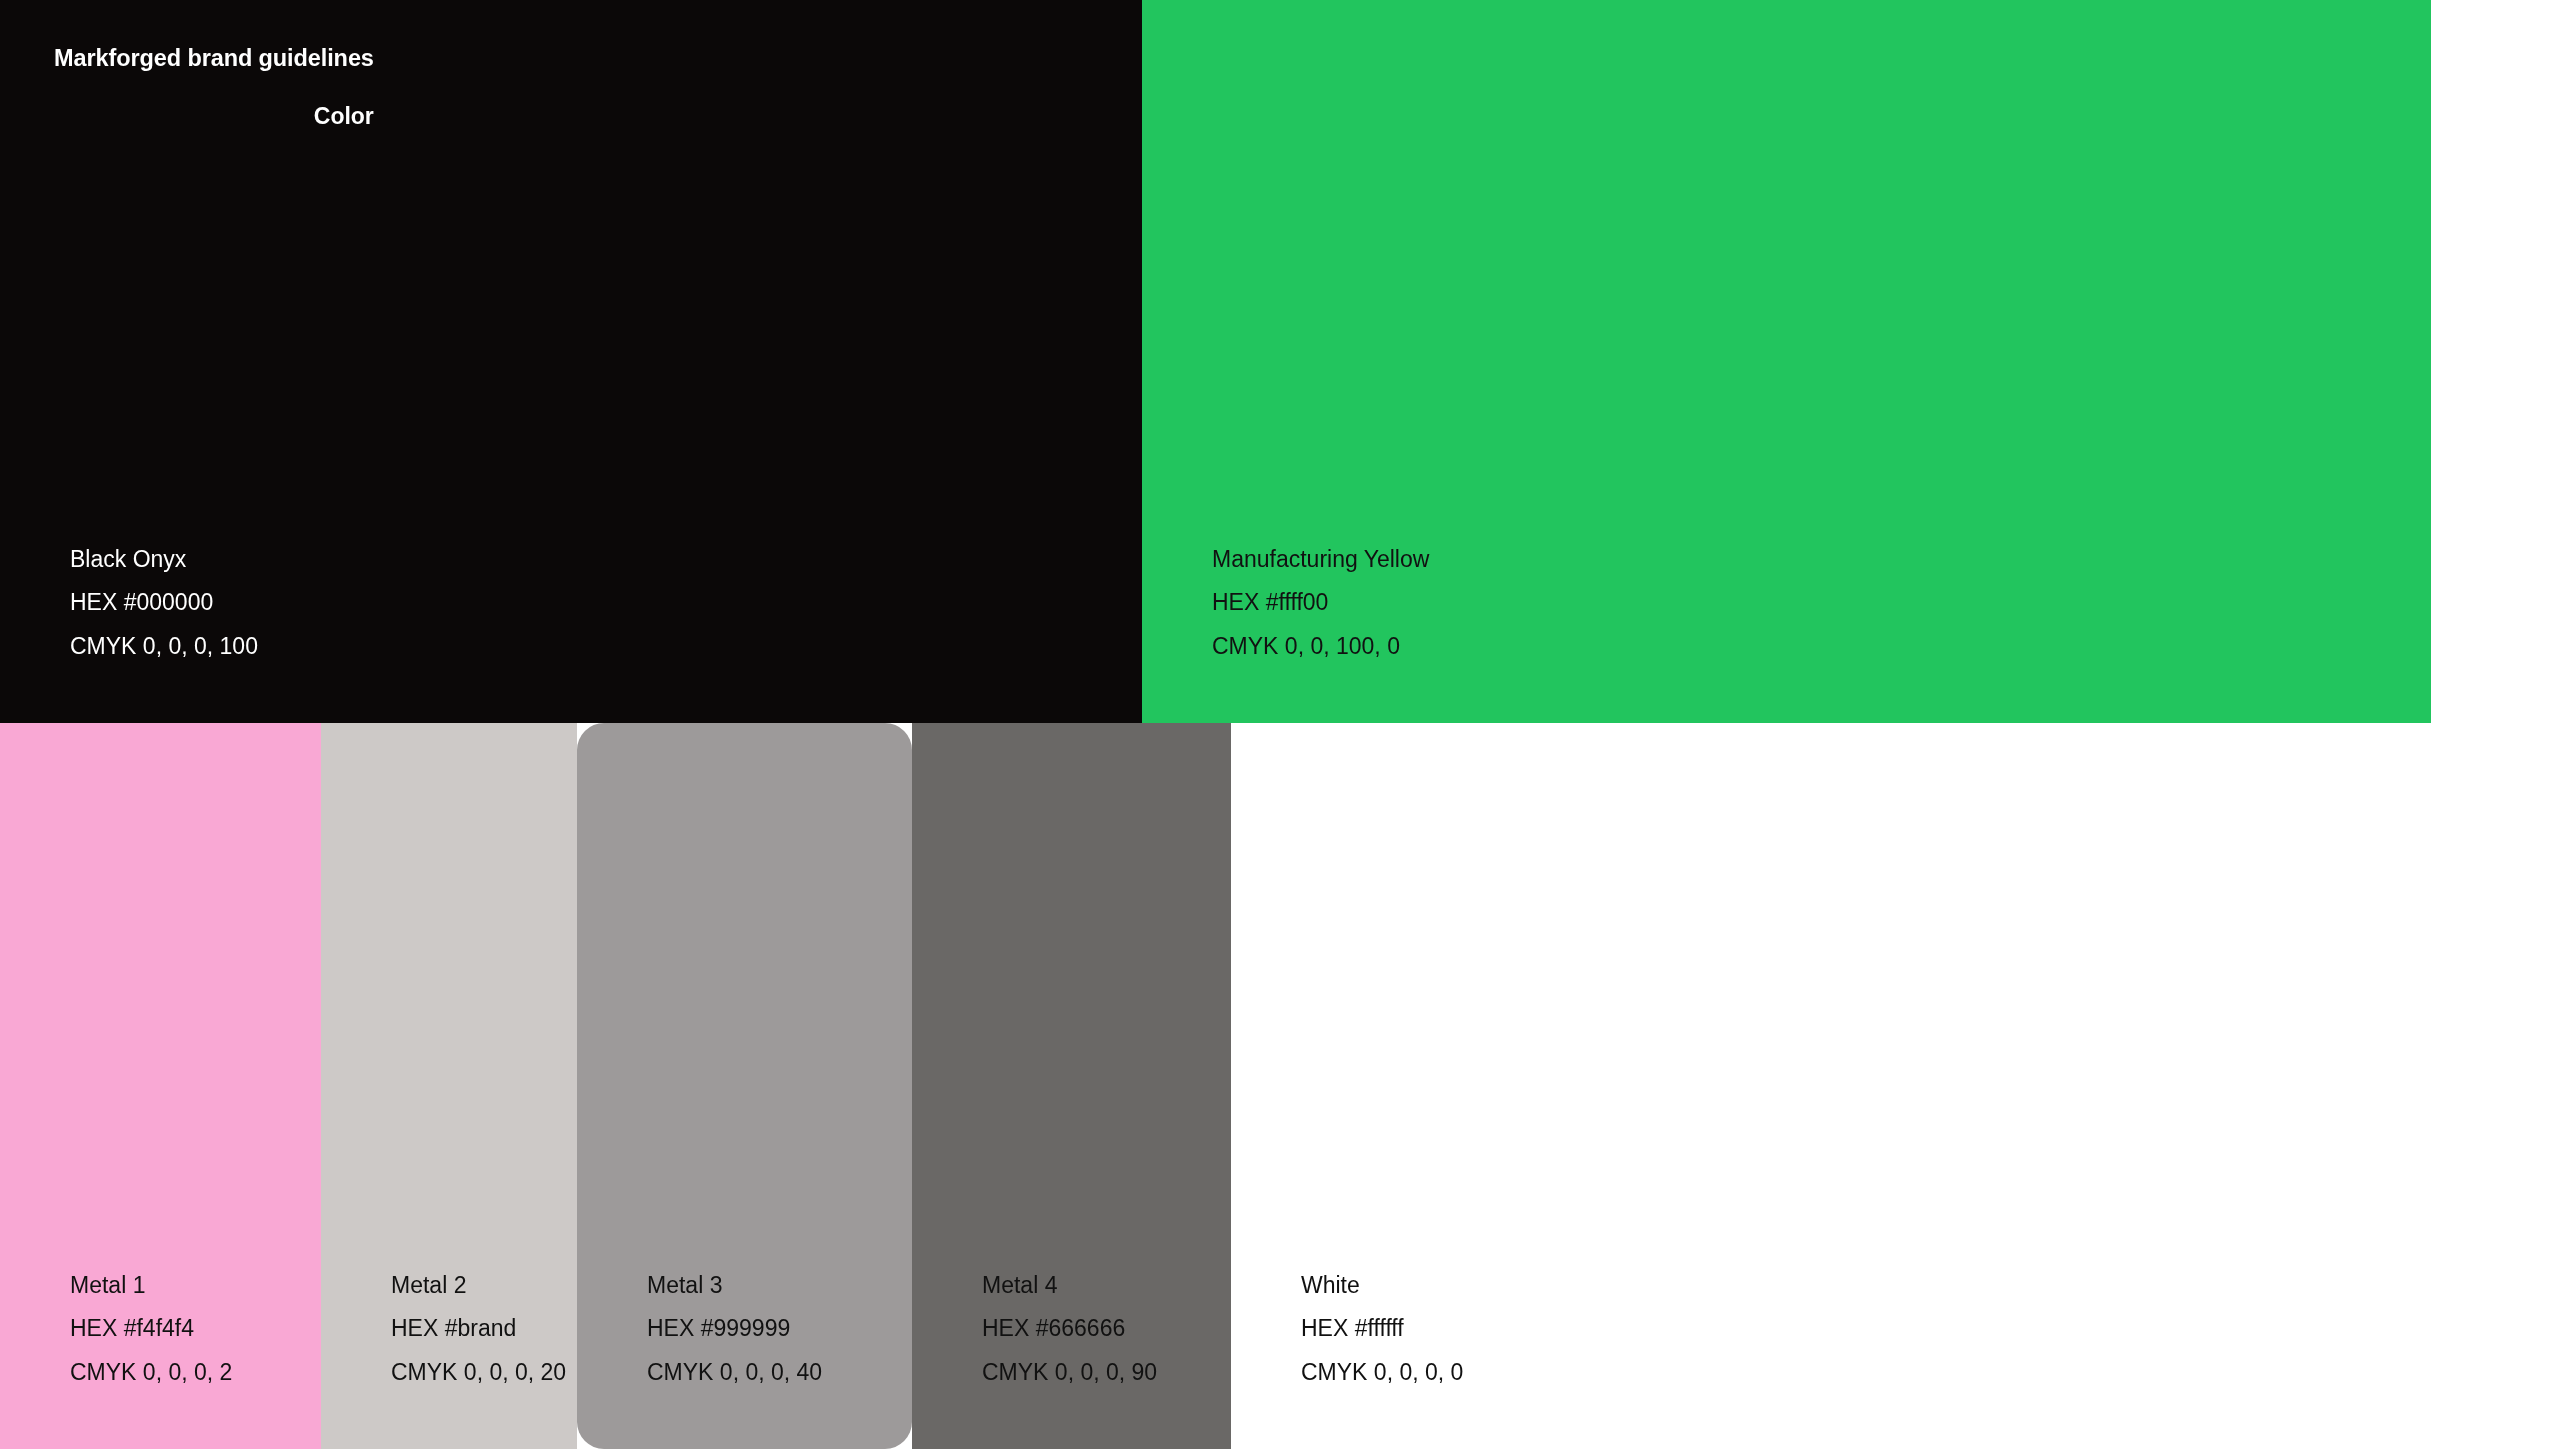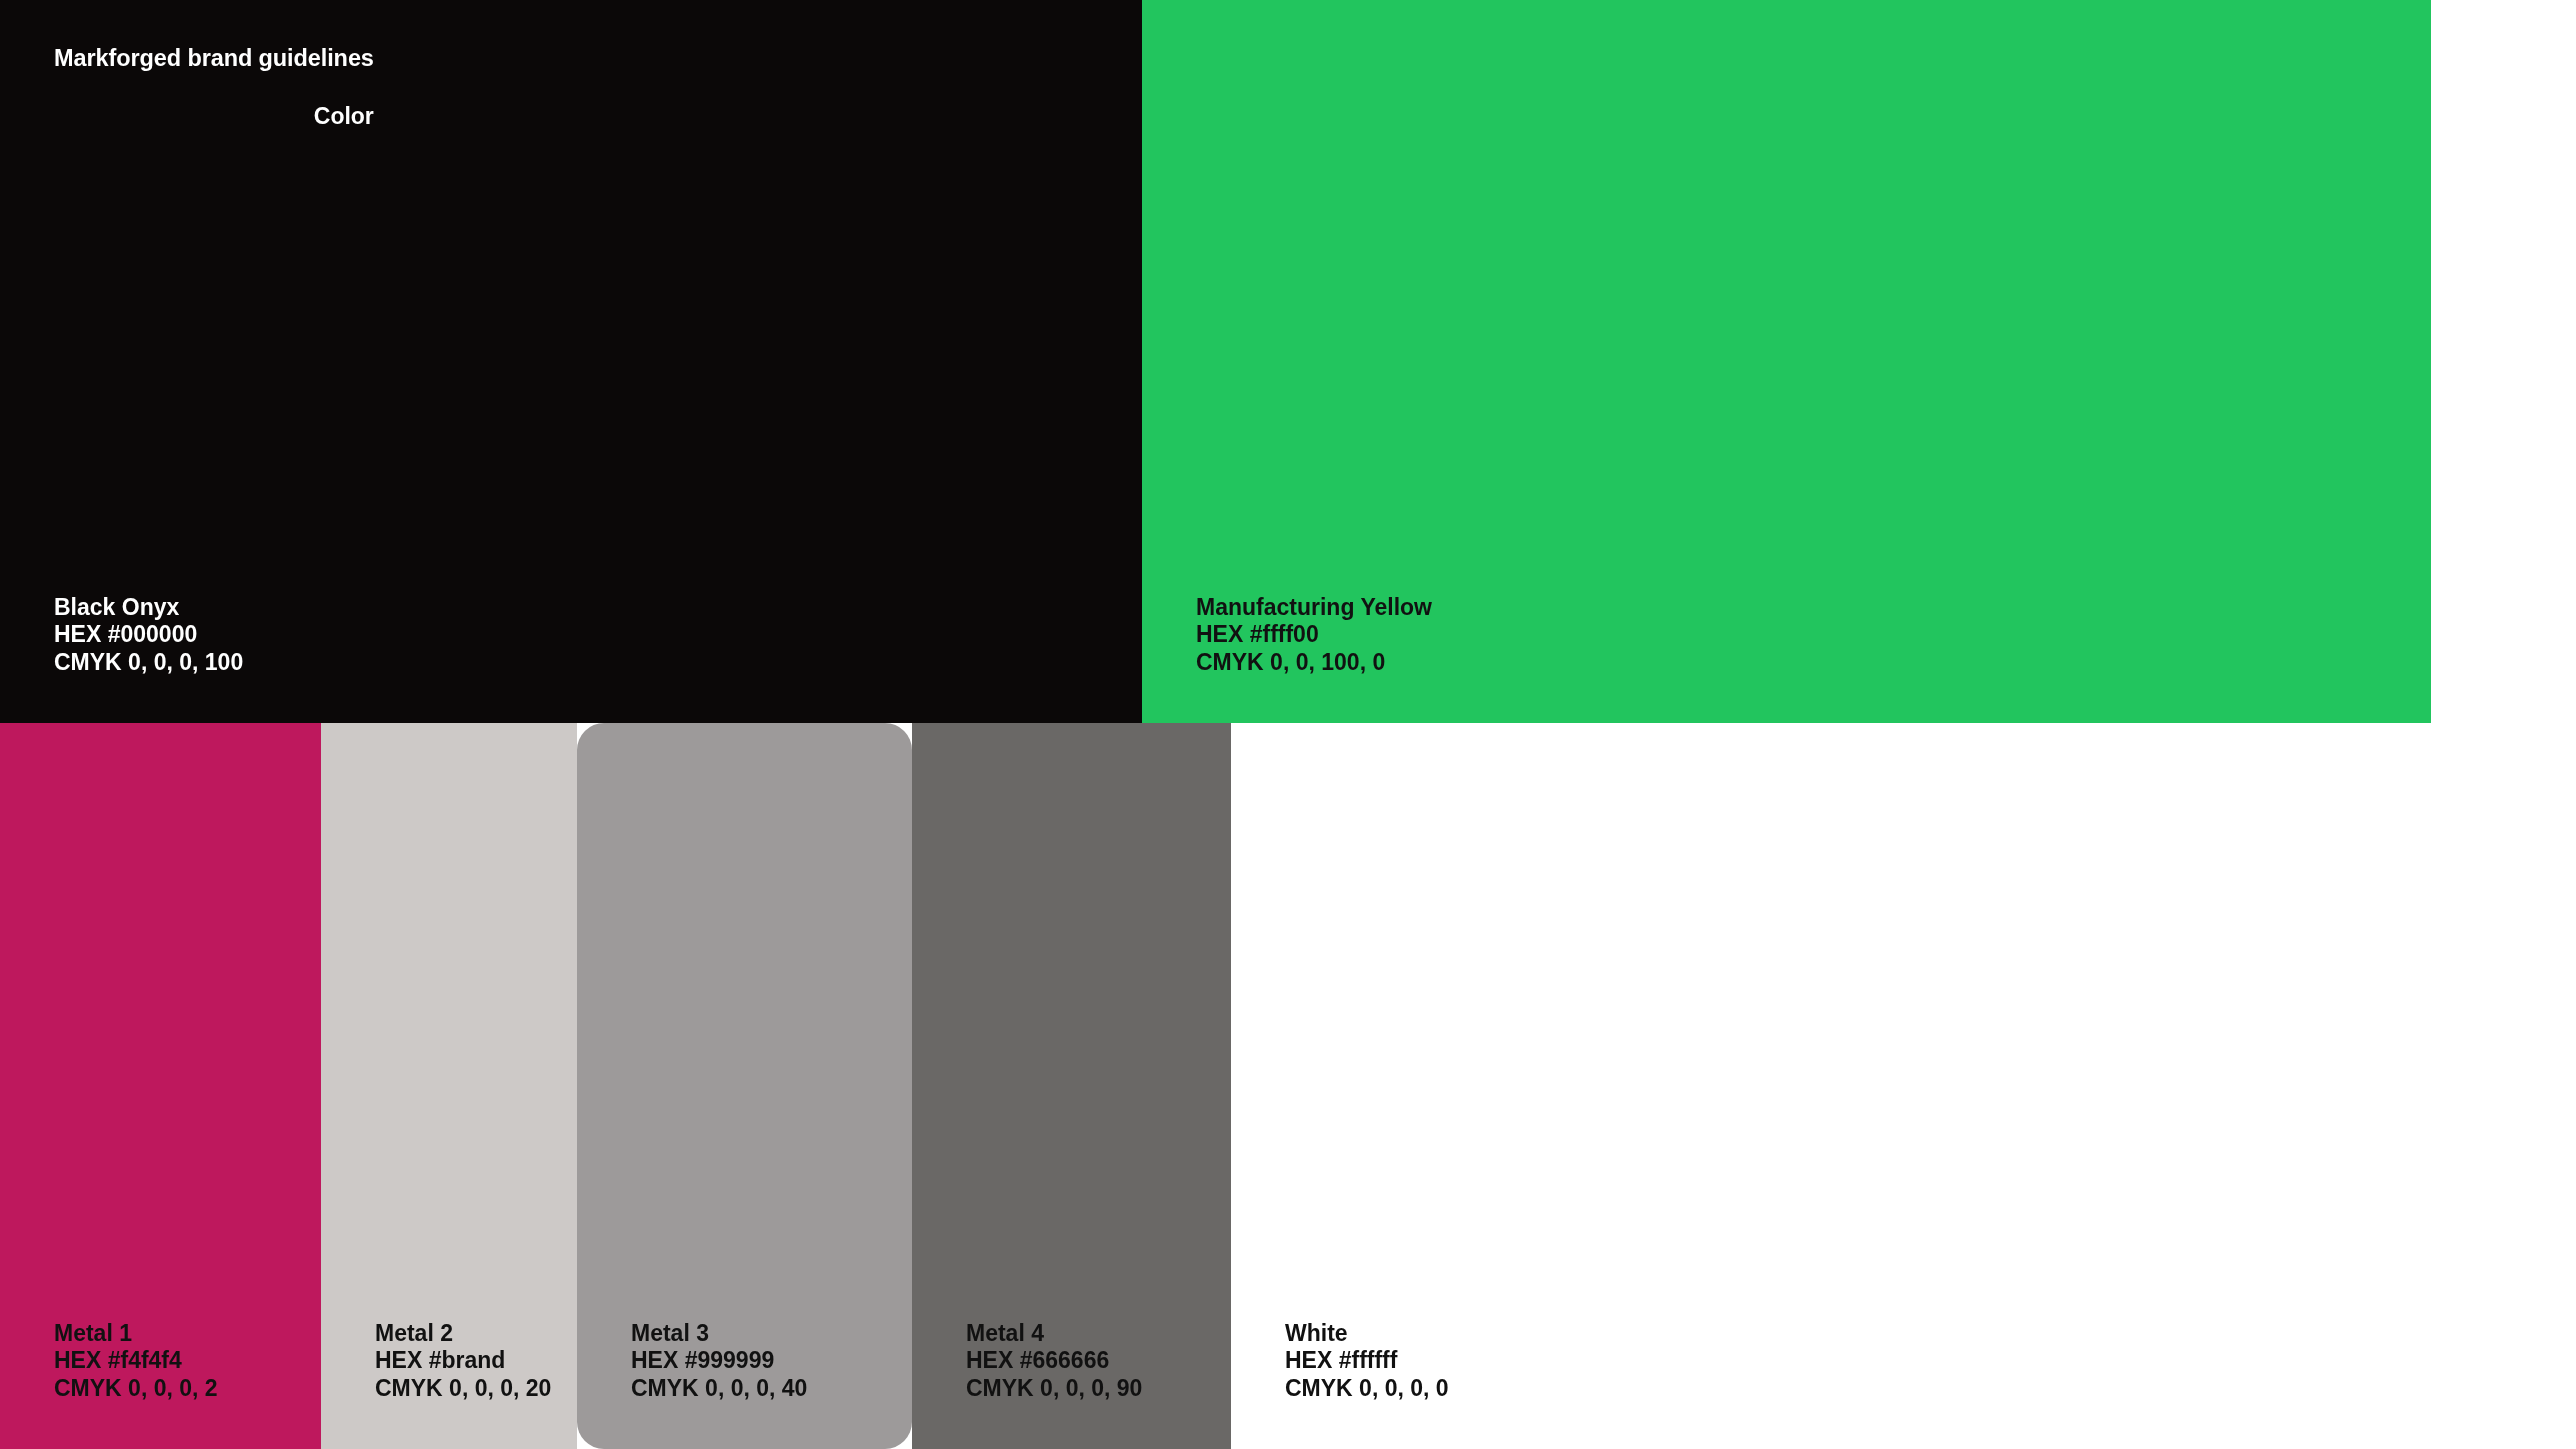--- a/index.html
+++ b/index.html
@@ -86,24 +86,24 @@
 
   
   .caption {
     position: absolute;
     left: 54px;
     bottom: 47px;
     z-index: 4;
   }
   .caption .cap-line {
     font-size: 23px;
-    font-weight: 700;
+    font-weight: 400;
     line-height: 27.5px;
     white-space: nowrap;
-    margin: 0;
+    margin: 16px;
   }
 
   
   .on-dark  { color: #ffffff; }
   .on-light { color: #111111; }
 </style>
 </head>
 <body>
 
 <div class="page">
@@ -130,21 +130,21 @@
         <div class="cap-line">Manufacturing Yellow</div>
         <div class="cap-line">HEX #ffff00</div>
         <div class="cap-line">CMYK 0, 0, 100, 0</div>
       </div>
     </div>
 
   </div>
 
   <div class="row-bottom">
 
-    <div class="swatch sw-metal1" style="background:#be185d;">
+    <div class="swatch sw-metal1" style="background:#f9a8d4;">
       <div class="caption on-light">
         <div class="cap-line">Metal 1</div>
         <div class="cap-line">HEX #f4f4f4</div>
         <div class="cap-line">CMYK 0, 0, 0, 2</div>
       </div>
     </div>
 
     <div class="swatch sw-metal2" style="background:#cdc9c7;">
       <div class="caption on-light">
         <div class="cap-line">Metal 2</div>

